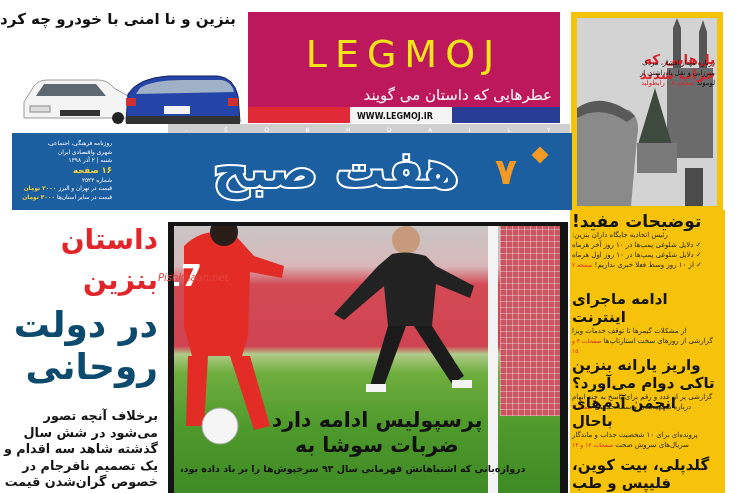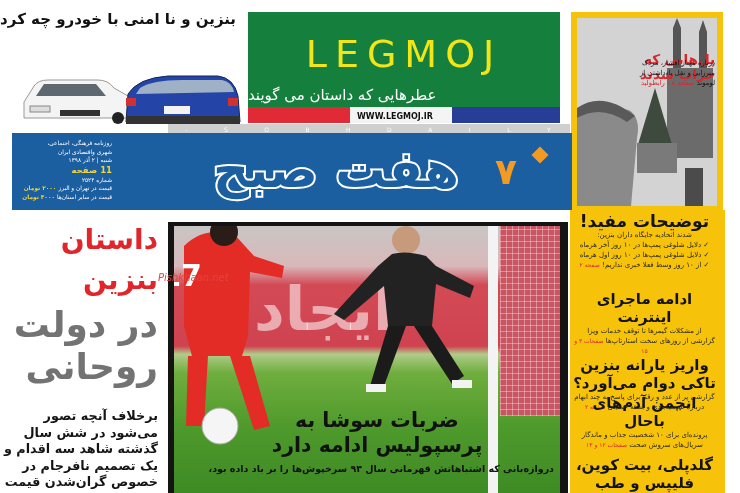--- a/index.html
+++ b/index.html
@@ -7,23 +7,23 @@
   body{position:relative;font-family:"DejaVu Sans",sans-serif;direction:rtl;}
   .abs{position:absolute;}
   
   #car-teaser{left:0;top:0;width:244px;height:128px;background:#fff;}
   #car-teaser .title{position:absolute;right:8px;top:10px;width:236px;font-size:15px;font-weight:bold;color:#111;text-align:right;white-space:nowrap;}
   #car-teaser .body{position:absolute;right:8px;top:34px;width:230px;font-size:7.6px;line-height:11px;color:#222;text-align:right;}
   #car-teaser .ref{color:#d42a2a;font-size:6.5px;}
   .car-white{position:absolute;left:20px;top:72px;width:118px;height:52px;}
   .car-blue{position:absolute;left:122px;top:72px;width:120px;height:56px;}
   
-  #ad{left:248px;top:12px;width:312px;height:111px;background:#15803d;}
+  #ad{left:248px;top:12px;width:312px;height:111px;background:#be185d;}
   #ad .brand{position:absolute;left:0;right:0;top:20px;text-align:center;color:#f2e619;font-family:"DejaVu Sans",sans-serif;font-size:38px;letter-spacing:8px;font-weight:normal;direction:ltr;}
-  #ad .tag{position:absolute;left:0;right:18px;top:74px;text-align:left;color:#fff;font-size:15px;}
+  #ad .tag{position:absolute;left:0;right:8px;top:74px;text-align:right;color:#fff;font-size:15px;}
   #ad .stripe{position:absolute;bottom:0;height:16px;}
   #ad .s-red{left:0;width:102px;background:#e02a35;}
   #ad .s-white{left:102px;width:102px;background:#f4f4f4;}
   #ad .s-blue{left:204px;width:108px;background:#283d96;}
   #ad .url{position:absolute;left:102px;width:90px;bottom:2px;text-align:center;font-size:8px;font-weight:bold;color:#111;direction:ltr;}
   
   #bridges{left:571px;top:12px;width:152px;height:200px;background:#f7c30a;}
   #bridges .photo{position:absolute;left:6px;top:6px;width:140px;height:188px;background:linear-gradient(180deg,#d9d9d9 0%,#bcbcbc 40%,#6d6d6d 70%,#3a3a3a 100%);overflow:hidden;}
   #bridges .title{position:absolute;right:8px;top:10px;width:80px;font-size:13.5px;font-weight:bold;line-height:15px;color:#d8262c;text-align:right;margin-top:30px;}
   #bridges .desc{position:absolute;right:8px;top:46px;width:84px;font-size:6.8px;line-height:10px;color:#111;text-align:right;}
@@ -34,34 +34,34 @@
   #masthead .logo-text{position:absolute;left:174px;top:2px;width:300px;text-align:center;font-size:50px;font-weight:bold;color:#1c5fa0;-webkit-text-stroke:4px #fff;paint-order:stroke fill;line-height:70px;}
   #masthead .seven{position:absolute;left:483px;top:18px;font-size:36px;font-weight:bold;color:#f39a22;direction:ltr;}
   #masthead .diamond{position:absolute;left:522px;top:16px;width:12px;height:12px;background:#f39a22;transform:rotate(45deg);}
   #masthead .info{position:absolute;left:10px;top:6px;width:90px;text-align:right;color:#fff;font-size:5.8px;line-height:8.5px;}
   #masthead .info .pages{color:#f4d43a;font-weight:bold;font-size:8.5px;line-height:11px;}
   #masthead .info .price{color:#f4d43a;font-weight:bold;}
   #masthead .info .price span{color:#fff;font-weight:normal;}
   
   #lead{left:0;top:212px;width:168px;height:281px;}
   #lead .h-red{position:absolute;right:10px;top:8px;font-size:28px;font-weight:bold;line-height:40px;color:#e0262b;text-align:right;white-space:nowrap;}
-  #lead .h-black{position:absolute;right:10px;top:92px;font-size:36px;font-weight:bold;line-height:42px;color:#737373;text-align:right;white-space:nowrap;}
+  #lead .h-black{position:absolute;right:10px;top:92px;font-size:36px;font-weight:bold;line-height:42px;color:#0c4a6e;text-align:right;white-space:nowrap;}
   #lead .sub{position:absolute;right:10px;top:196px;width:160px;font-size:12.8px;font-weight:bold;line-height:16.5px;color:#151515;text-align:right;}
   
   #photo{left:168px;top:222px;width:400px;height:271px;background:#141414;}
   #photo .inner{position:absolute;left:6px;top:4px;width:386px;height:267px;overflow:hidden;
      background:linear-gradient(180deg,#c9c5c4 0%,#d8b8ba 15%,#d34a55 22%,#cf4350 45%,#b1cb8a 48%,#6fae3e 55%,#4f9a2c 75%,#3e8a24 100%);}
   #photo .hoarding-text{position:absolute;left:80px;top:48px;font-size:60px;font-weight:bold;color:rgba(255,255,255,0.55);}
   #photo .net{position:absolute;right:0;top:0;width:60px;height:190px;background:repeating-linear-gradient(0deg,rgba(255,255,255,.35) 0 1px,transparent 1px 6px),repeating-linear-gradient(90deg,rgba(255,255,255,.35) 0 1px,transparent 1px 6px),#c85561;}
   #photo .post{position:absolute;right:62px;top:0;width:10px;height:267px;background:#f3f3f3;}
   #photo .headline{position:absolute;left:60px;right:40px;top:182px;text-align:center;font-size:20.5px;font-weight:bold;line-height:25px;color:#111;}
-  #photo .caption{position:absolute;left:6px;right:6px;top:235px;text-align:right;font-size:9.5px;font-weight:bold;line-height:15px;color:#111;}
+  #photo .caption{position:absolute;left:6px;right:6px;top:235px;text-align:left;font-size:9.5px;font-weight:bold;line-height:15px;color:#111;}
   
   #side{left:570px;top:210px;width:155px;height:283px;background:#f7c30a;}
-  #side .item{position:absolute;right:8px;width:145px;text-align:center;}
+  #side .item{position:absolute;right:8px;width:145px;text-align:left;}
   #side .h{font-size:15px;font-weight:bold;line-height:18px;color:#141414;}
   #side .t{font-size:7px;line-height:10px;color:#252525;}
   #side .ref{color:#d8262c;font-size:6px;}
   .watermark{position:absolute;left:158px;top:272px;font-size:10px;color:#e2433f;direction:ltr;font-style:italic;}
 </style>
 </head>
 <body>
 
 <div id="car-teaser" class="abs">
   <div class="title">بنزین و نا امنی با خودرو چه کرد؟</div>
@@ -126,73 +126,72 @@
 </div>
 
 <div id="masthead" class="abs">
   <div class="logo-text">هفت صبح</div>
   <div class="seven">۷</div>
   <div class="diamond"></div>
   <div class="info">
     <div>روزنامه فرهنگی، اجتماعی،</div>
     <div>شهری واقتصادی ایران</div>
     <div>شنبه | ۲ آذر ۱۳۹۸</div>
-    <div class="pages">11 صفحه</div>
+    <div class="pages">۱۶ صفحه</div>
     <div>شماره ۲۵۲۴</div>
     <div class="price"><span>قیمت در تهران و البرز</span> <b>۲۰۰۰ تومان</b></div>
     <div class="price"><span>قیمت در سایر استان‌ها</span> <b>۳۰۰۰ تومان</b></div>
   </div>
 </div>
 
 <div id="lead" class="abs">
   <div class="h-red">
     <div>داستان</div>
     <div>بنزین</div>
   </div>
   <div class="h-black">
     <div>در دولت</div>
     <div>روحانی</div>
   </div>
   <div class="sub">برخلاف آنچه تصور می‌شود در شش سال گذشته شاهد سه اقدام و یک تصمیم نافرجام در خصوص گران‌شدن قیمت سوخت بوده‌ایم</div>
 </div>
 
 <div id="photo" class="abs">
   <div class="inner">
-    <div class="hoarding-text">ایجاد</div>
     <div class="net"></div>
     <div class="post"></div>
     <svg width="386" height="267" viewBox="0 0 386 267" style="position:absolute;left:0;top:0;">
 
       <path d="M10 20 Q30 0 60 8 L80 30 L110 40 L108 52 L76 46 L74 110 L68 130 L18 130 L10 100 Z" fill="#e32c26"></path>
       <circle cx="50" cy="6" r="14" fill="#2a1c16"></circle>
       <text x="28" y="60" font-size="30" font-weight="bold" fill="#fff" font-family="DejaVu Sans, sans-serif">17</text>
       <path d="M14 130 L34 130 L30 200 L12 200 Z" fill="#e32c26"></path>
       <path d="M56 130 L76 130 L96 200 L80 204 Z" fill="#e32c26"></path>
       <ellipse cx="46" cy="200" rx="18" ry="18" fill="#f5f5f5" stroke="#aaa"></ellipse>
 
       <circle cx="232" cy="14" r="14" fill="#c89a7c"></circle>
       <path d="M218 28 Q232 24 252 30 L262 40 L300 60 L296 72 L262 58 L258 100 L214 100 L210 60 L170 94 L160 88 L204 40 Z" fill="#222"></path>
       <path d="M214 100 L232 100 L210 160 L196 160 Z" fill="#1b1b1b"></path>
       <path d="M240 100 L258 100 L290 150 L278 158 Z" fill="#1b1b1b"></path>
       <rect x="192" y="158" width="20" height="8" fill="#f3f3f3"></rect>
       <rect x="278" y="154" width="20" height="8" fill="#f3f3f3"></rect>
     </svg>
     <div class="headline">
+      <div>پرسپولیس ادامه دارد</div>
       <div>ضربات سوشا به</div>
-      <div>پرسپولیس ادامه دارد</div>
     </div>
     <div class="caption">دروازه‌بانی که اشتباهاتش قهرمانی سال ۹۴ سرخپوش‌ها را بر باد داده بود،</div>
   </div>
 </div>
 <div class="watermark">Pishkhaan.net</div>
 
 <div id="side" class="abs">
   <div class="item" style="top:2px;">
     <div class="h" style="font-size:17px;">توضیحات مفید!</div>
-    <div class="t">شدند اتحادیه جایگاه داران بنزین:</div>
+    <div class="t">رئیس اتحادیه جایگاه داران بنزین:</div>
     <div class="t">✓ دلایل شلوغی پمپ‌ها در ۱۰ روز آخر هرماه</div>
     <div class="t">✓ دلایل شلوغی پمپ‌ها در ۱۰ روز اول هرماه</div>
     <div class="t"><span>✓ از ۱۰ روز وسط فعلا خبری نداریم!</span> <span class="ref">صفحه ۲</span></div>
   </div>
   <div class="item" style="top:80px;">
     <div class="h">ادامه ماجرای اینترنت</div>
     <div class="t">از مشکلات گیمرها تا توقف خدمات ویزا</div>
     <div class="t"><span>گزارشی از روزهای سخت استارتاپ‌ها</span> <span class="ref">صفحات ۳ و ۱۵</span></div>
   </div>
   <div class="item" style="top:122px;margin-top:24px;">

